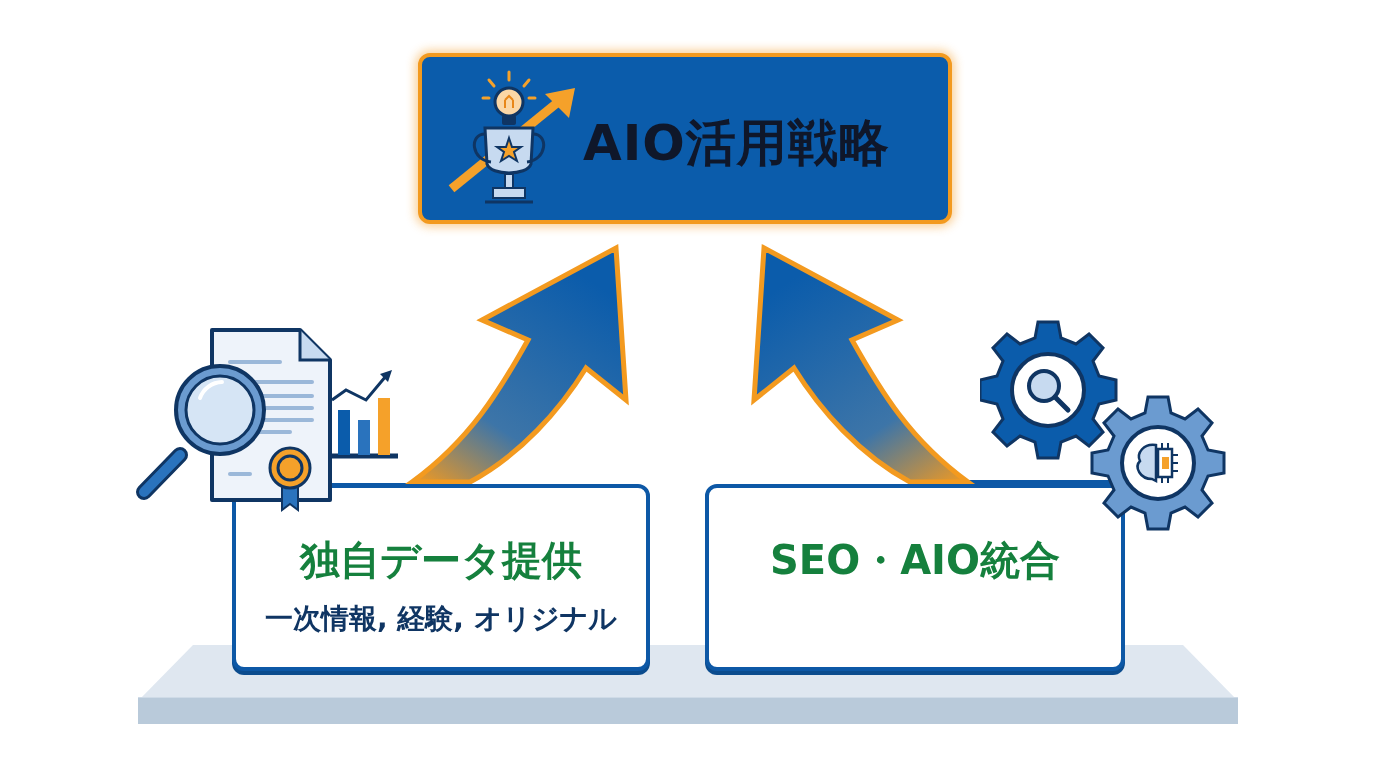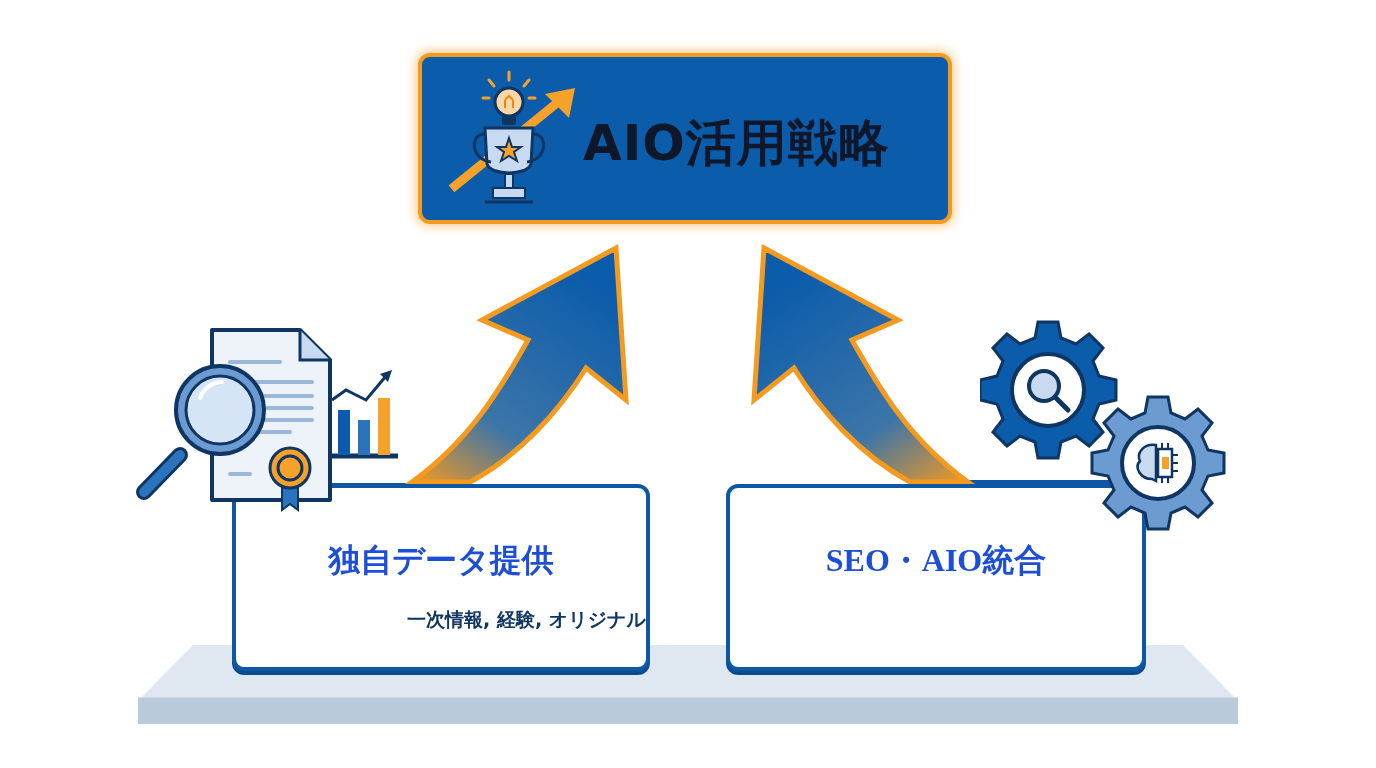--- a/index.html
+++ b/index.html
@@ -32,29 +32,29 @@
     letter-spacing: 1px; white-space: nowrap;
   }
   .card {
     box-sizing: border-box;
     background: #ffffff;
     border: 4px solid #0d58a6;
     border-radius: 12px;
     box-shadow: 0 4px 0 #0b4c8e;
   }
   .card-left { left: 232px; top: 484px; width: 418px; height: 187px; }
-  .card-right { left: 726px; top: 484px; width: 420px; height: 187px; font-family: Liberation Serif, serif; }
+  .card-right { left: 705px; top: 484px; width: 420px; height: 187px; }
   .card-title {
     position: absolute; left: 0; right: 0; top: 46px;
-    text-align: center; color: #1d4ed8; font-weight: bold; font-size: 32px; line-height: 52px;
+    text-align: center; color: #15803d; font-weight: bold; font-size: 40px; line-height: 52px;
     white-space: nowrap;
   }
   .card-sub {
     position: absolute; left: 0; right: 0; top: 116px;
-    text-align: right; color: #0f3563; font-weight: bold; font-size: 19px; line-height: 30px;
+    text-align: center; color: #0f3563; font-weight: bold; font-size: 28px; line-height: 30px;
     white-space: nowrap;
   }
   svg { display: block; }
 </style>
 </head>
 <body>
 
 <div class="abs platform-top"></div>
 <div class="abs platform-front"></div>
 

